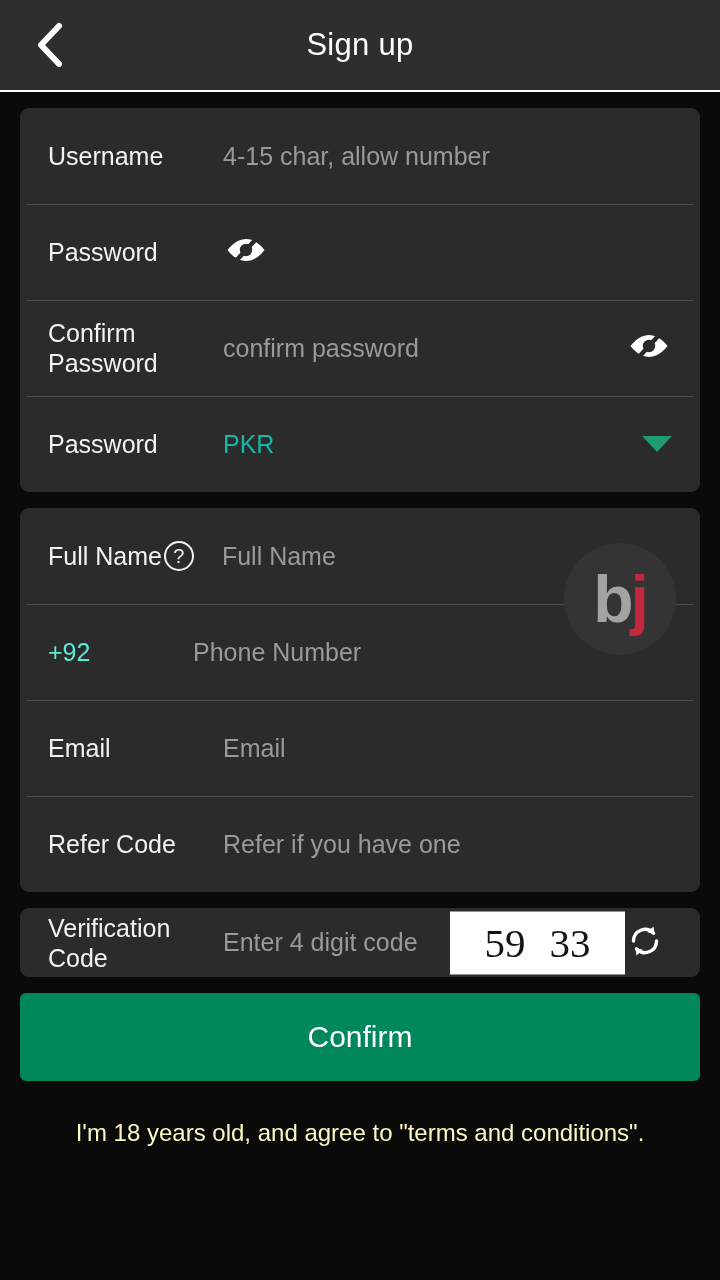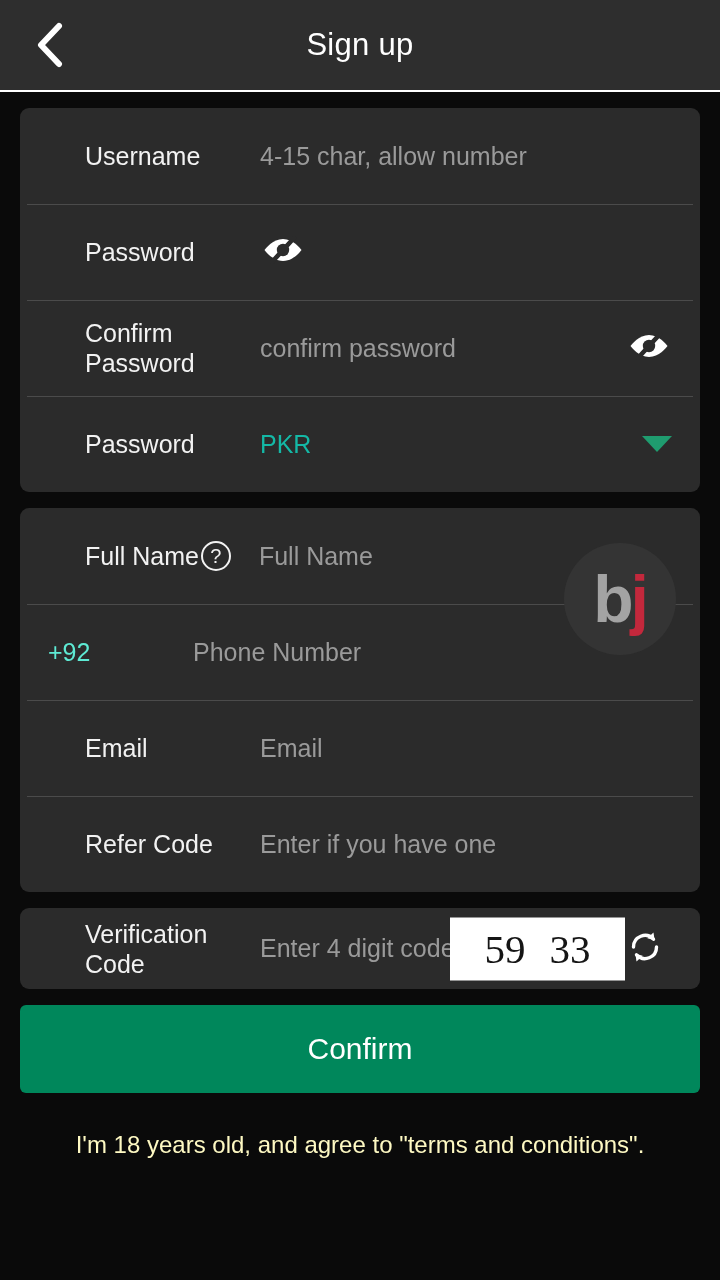--- a/index.html
+++ b/index.html
@@ -77,21 +77,20 @@
     background: #4b4b4b;
   }
 
   .label {
     color: #f2f2f2;
     font-size: 25px;
     line-height: 30px;
     width: 175px;
     flex: 0 0 175px;
     white-space: pre-line;
-    margin-left: 37px;
   }
   .label.with-help {
     width: auto;
     flex: 0 0 auto;
     display: flex;
     align-items: center;
     gap: 0px;
   }
 
   .help-icon {
@@ -176,21 +175,21 @@
   }
   .watermark .wm-j {
     color: #c3283c;
     font-size: 66px;
     font-weight: 700;
     line-height: 1;
     letter-spacing: -2px;
   }
 
   
-  .row-verification { height: 81px; align-items: center; }
+  .row-verification { height: 69px; align-items: center; }
   .captcha-box {
     position: absolute;
     left: 430px;
     top: 50%;
     transform: translateY(-50%);
     width: 175px;
     height: 63px;
     background: #ffffff;
     display: flex;
     align-items: center;
@@ -320,21 +319,21 @@
       <div class="field">Phone Number</div>
     </div>
 
     <div class="row">
       <div class="label">Email</div>
       <div class="field">Email</div>
     </div>
 
     <div class="row">
       <div class="label">Refer Code</div>
-      <div class="field">Enter if you have one</div>
+      <div class="field">Refer if you have one</div>
     </div>
 
   </div>
 
   <div class="card">
     <div class="row row-verification">
       <div class="label">Verification
 Code</div>
       <div class="field">Enter 4 digit code</div>
 

